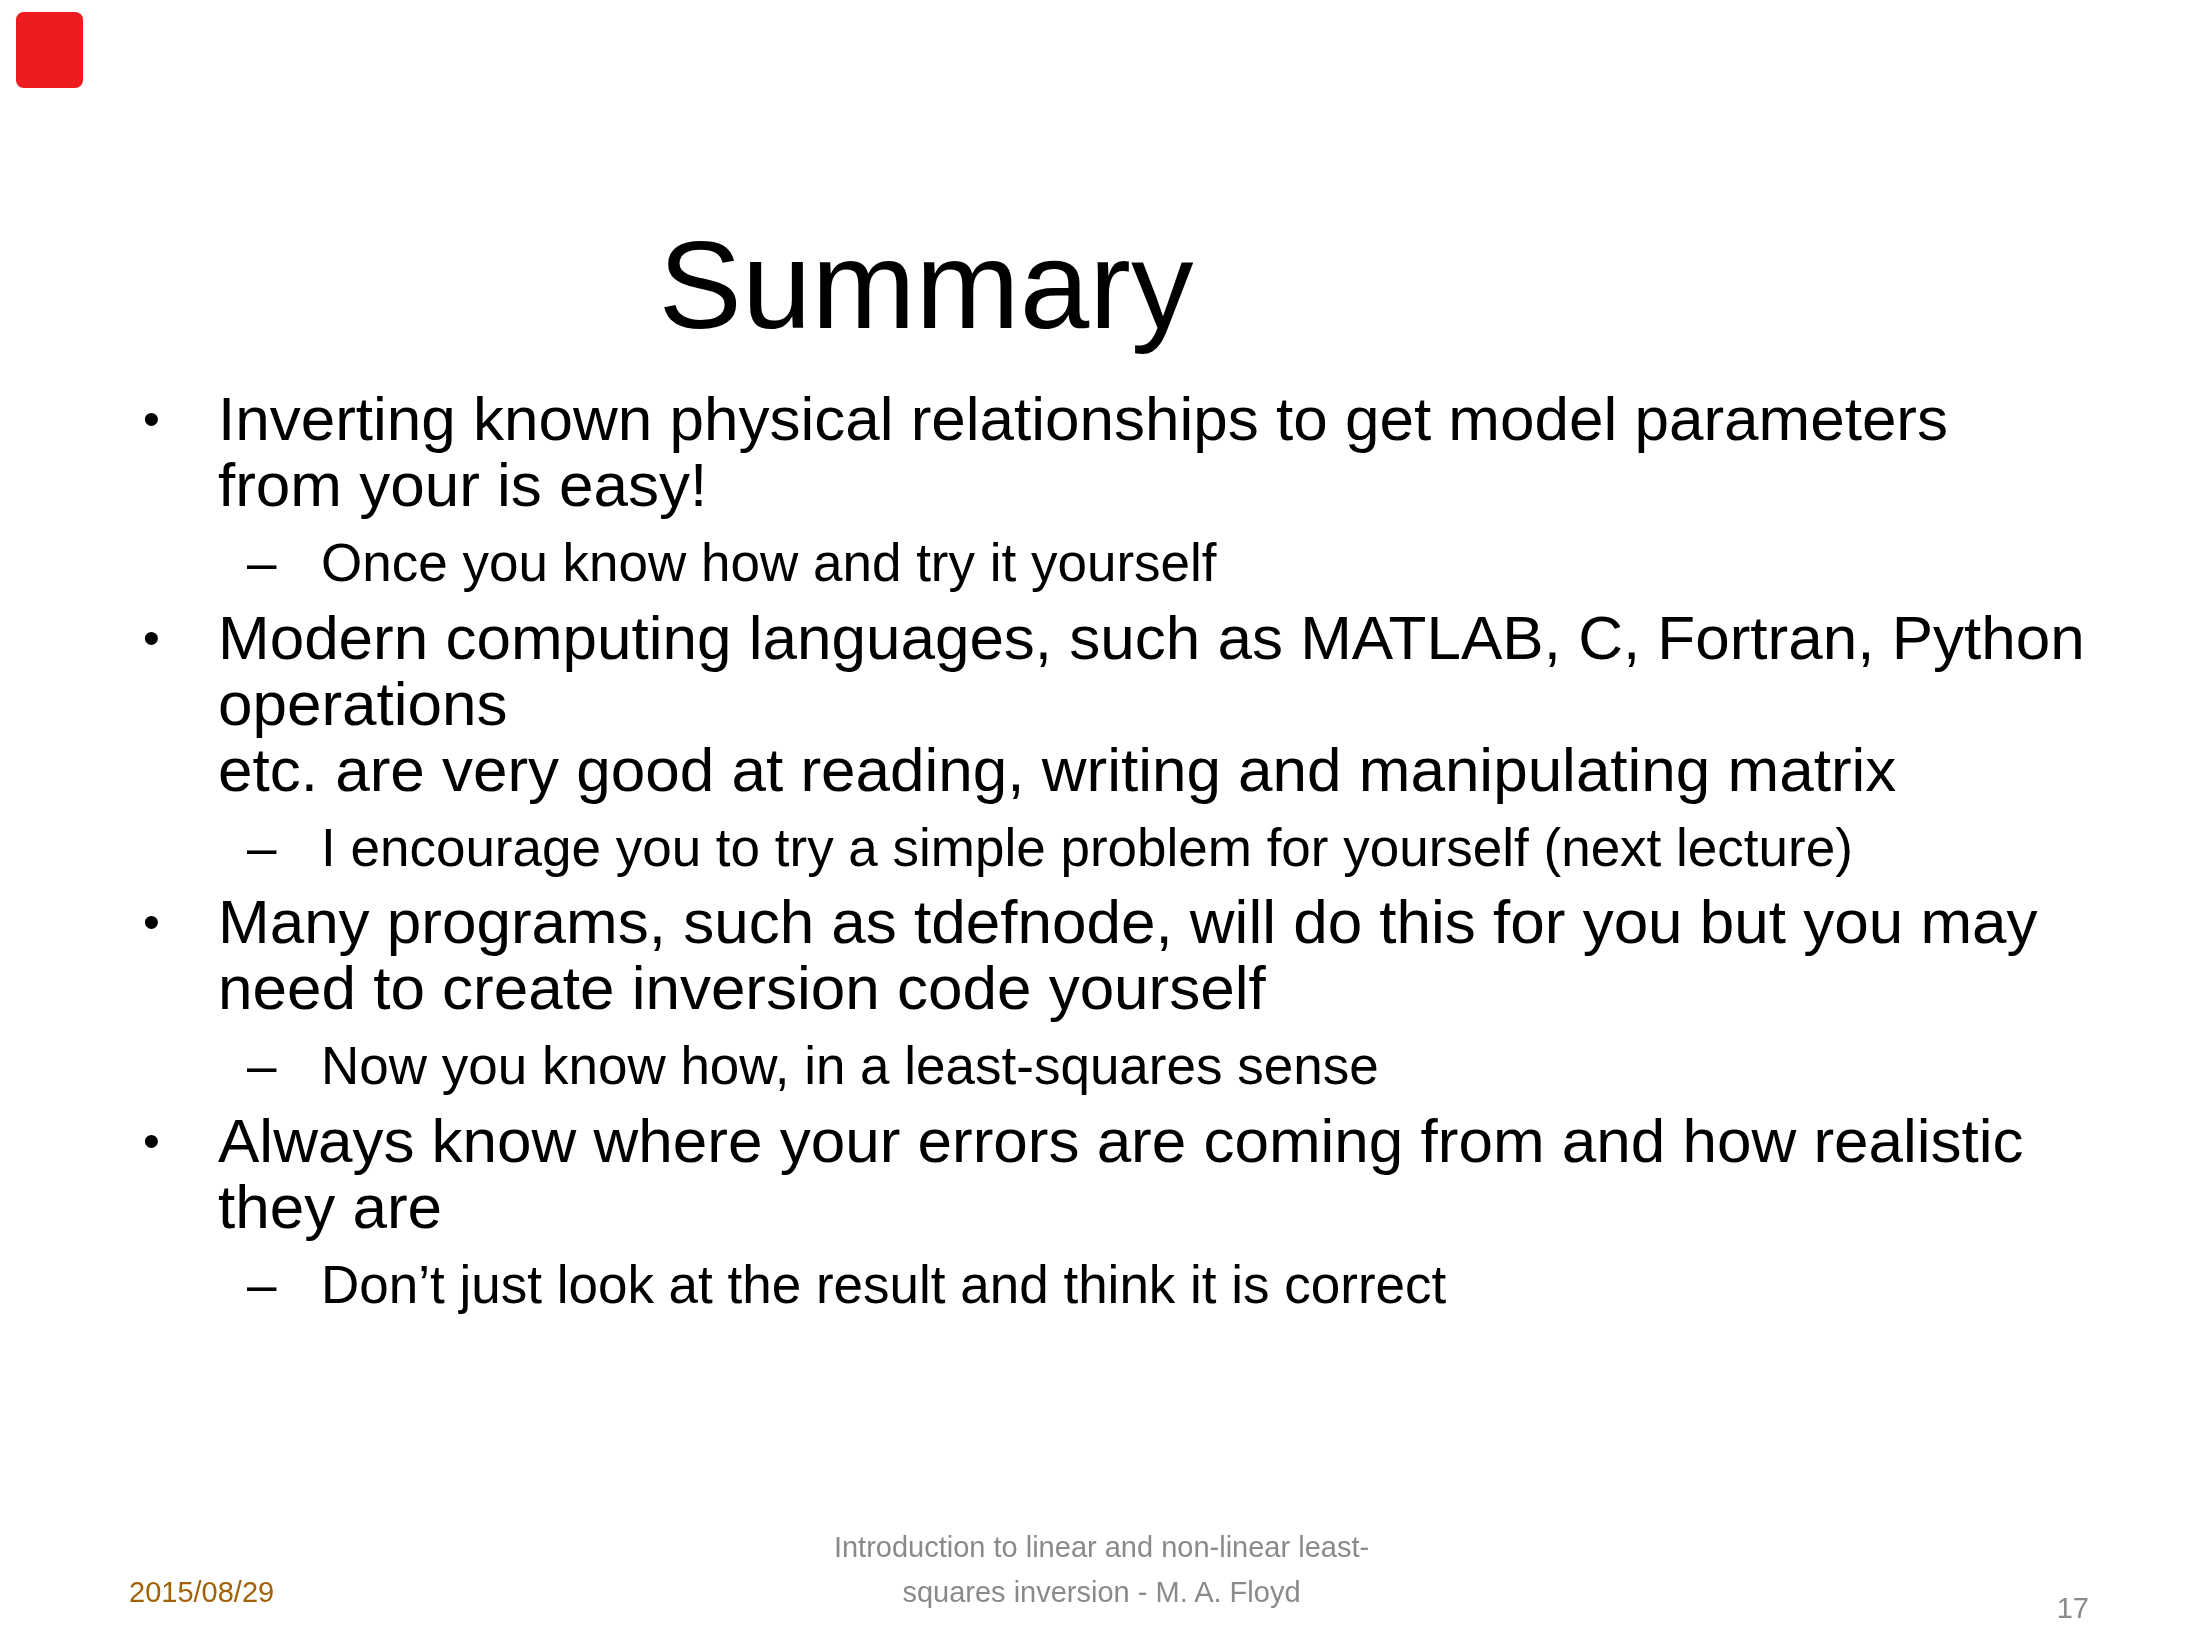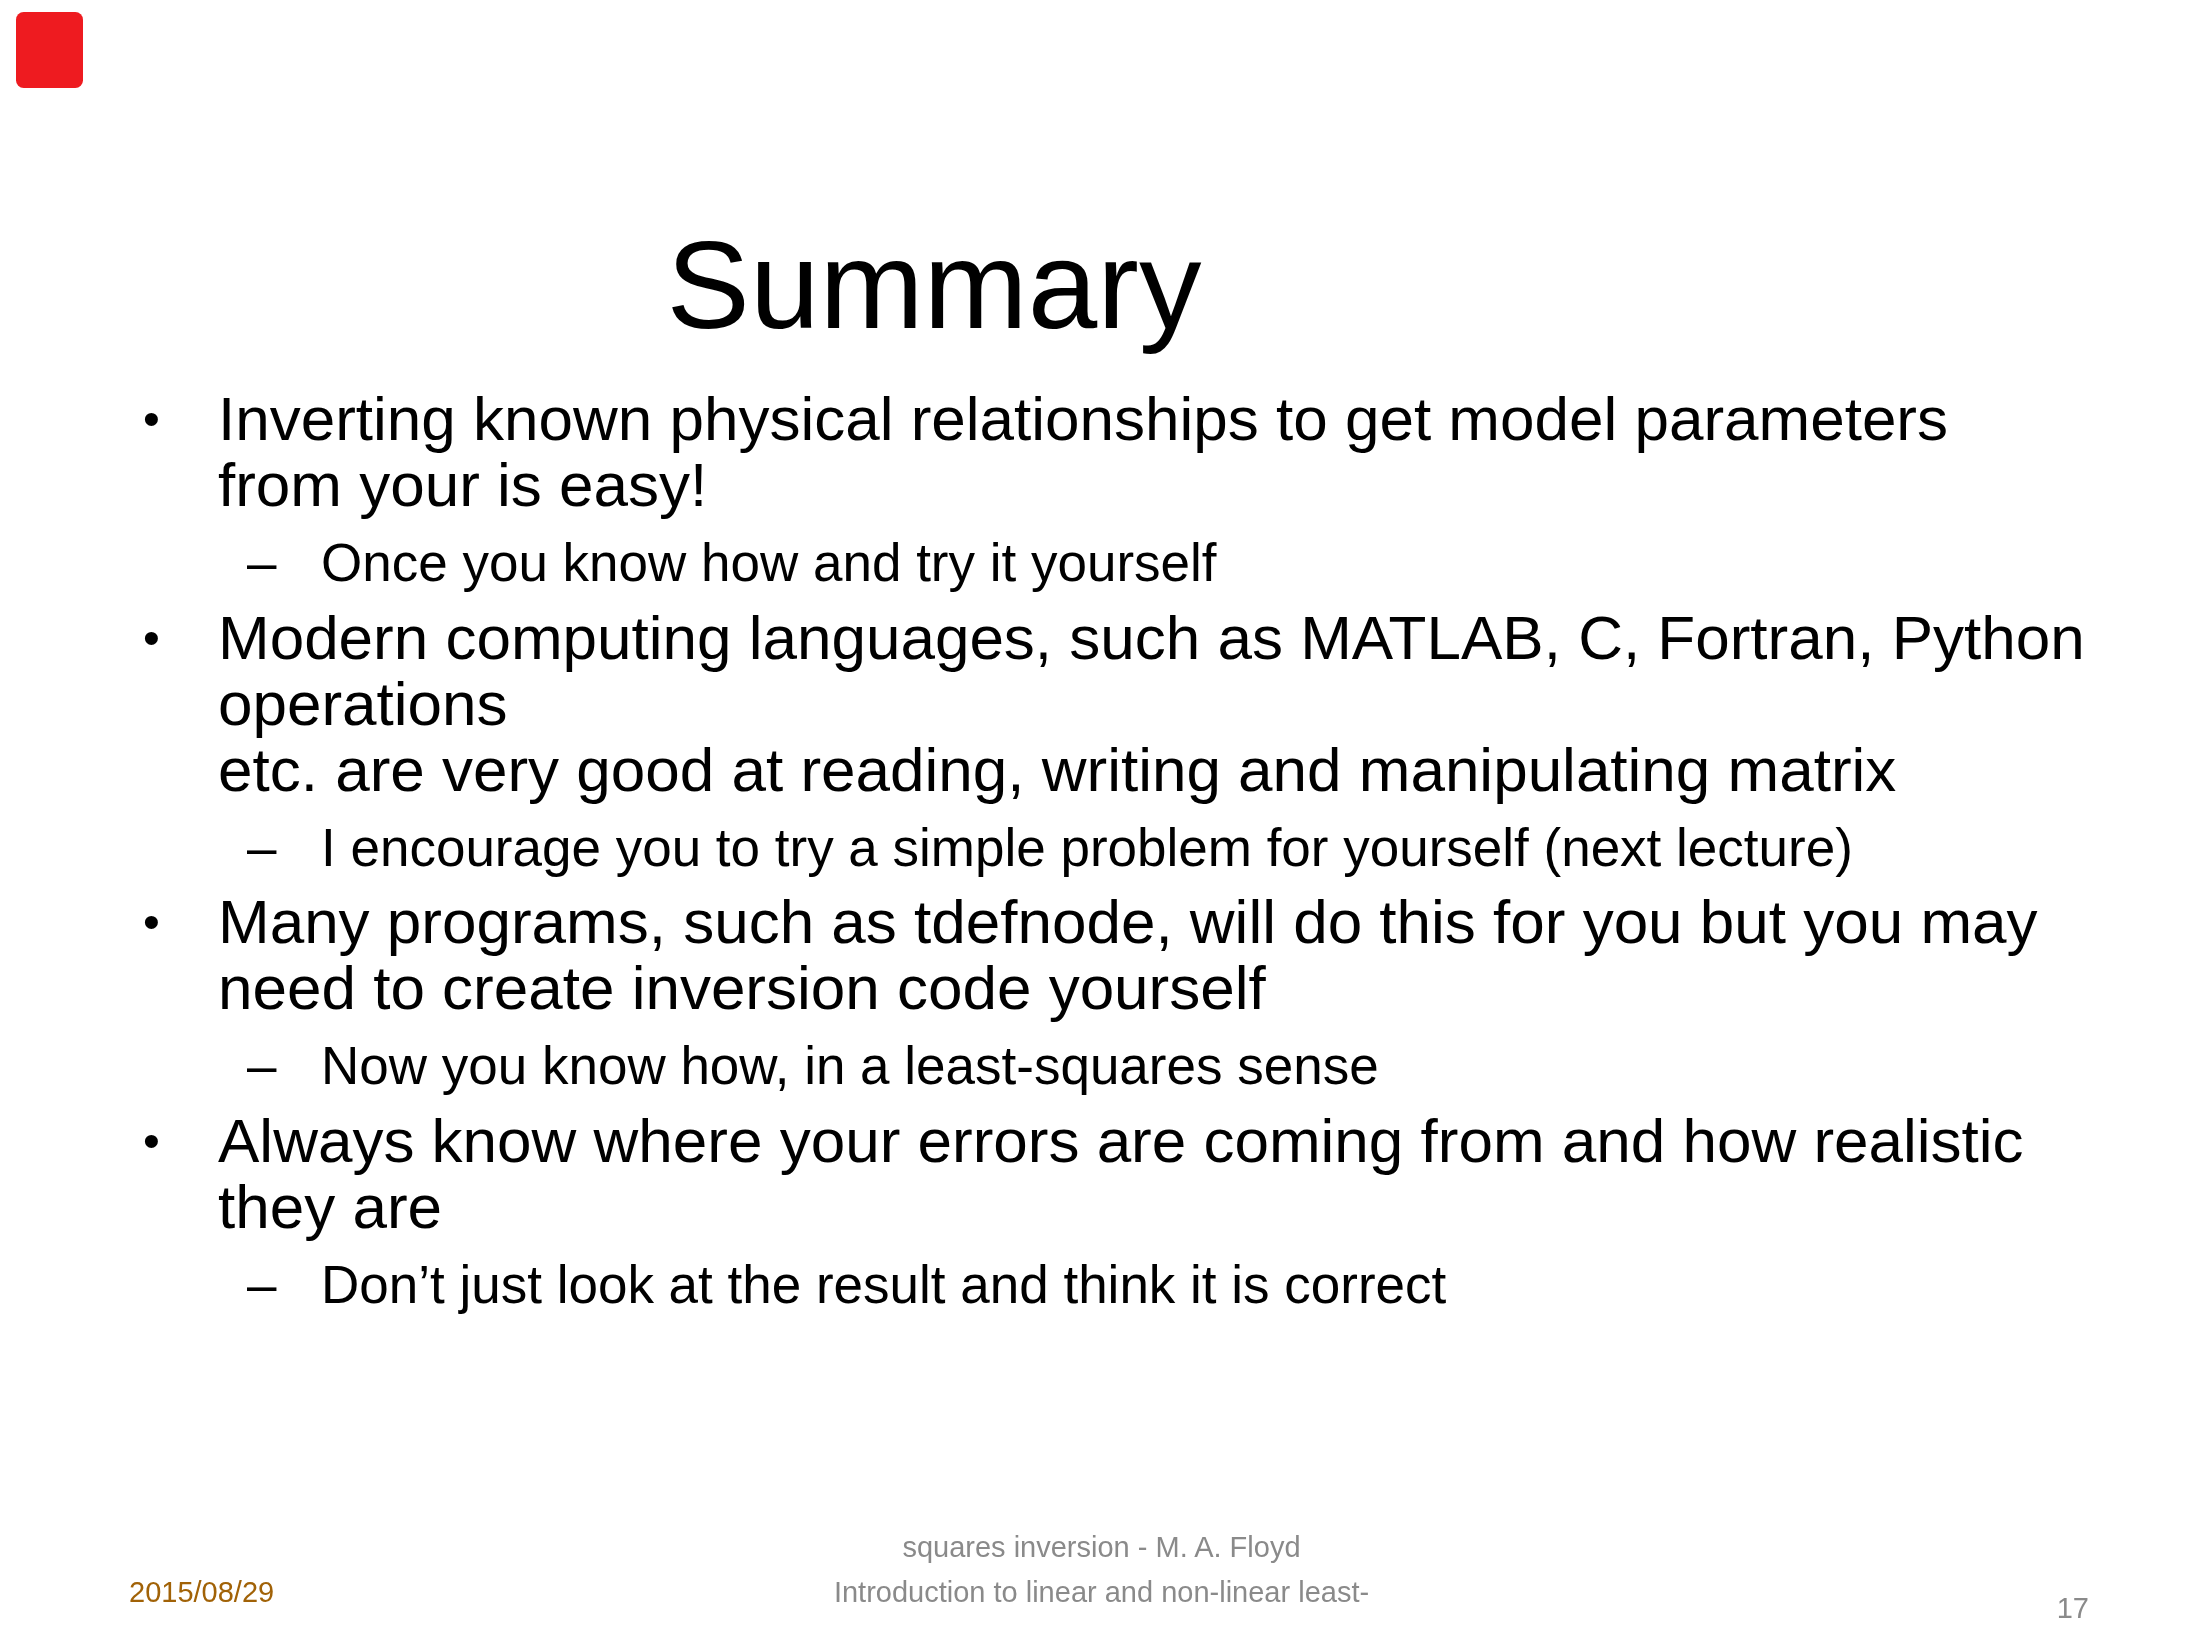--- a/index.html
+++ b/index.html
@@ -11,21 +11,21 @@
     position:relative;
     overflow:hidden;
   }
   .red-mark{
     position:absolute;left:15.5px;top:12px;
     width:67px;height:76px;
     background:#ee1b20;
     border-radius:7.7px;
   }
   .title{
-    position:absolute;top:138px;left:8px;width:1852px;
+    position:absolute;top:138px;left:0;width:1852px;
     text-align:center;
     font-size:125px;line-height:125px;
     font-weight:400;
     white-space:nowrap;
   }
   .content{
     position:absolute;top:386px;left:0;width:2203px;
   }
   .line{position:relative;white-space:nowrap;}
   .l1{font-size:62px;line-height:66px;padding-left:218px;}
@@ -126,18 +126,18 @@
     <div class="line l2">
       <span class="m2">–</span><span>Don’t just look at the result and think it is correct</span>
     </div>
   </div>
 
 </div>
 
 <div class="footer-date">2015/08/29</div>
 
 <div class="footer-center">
+  <div>Introduction to linear and non-linear least-</div>
   <div>squares inversion - M. A. Floyd</div>
-  <div>Introduction to linear and non-linear least-</div>
 </div>
 
 <div class="footer-page">17</div>
 
 
 </body></html>

